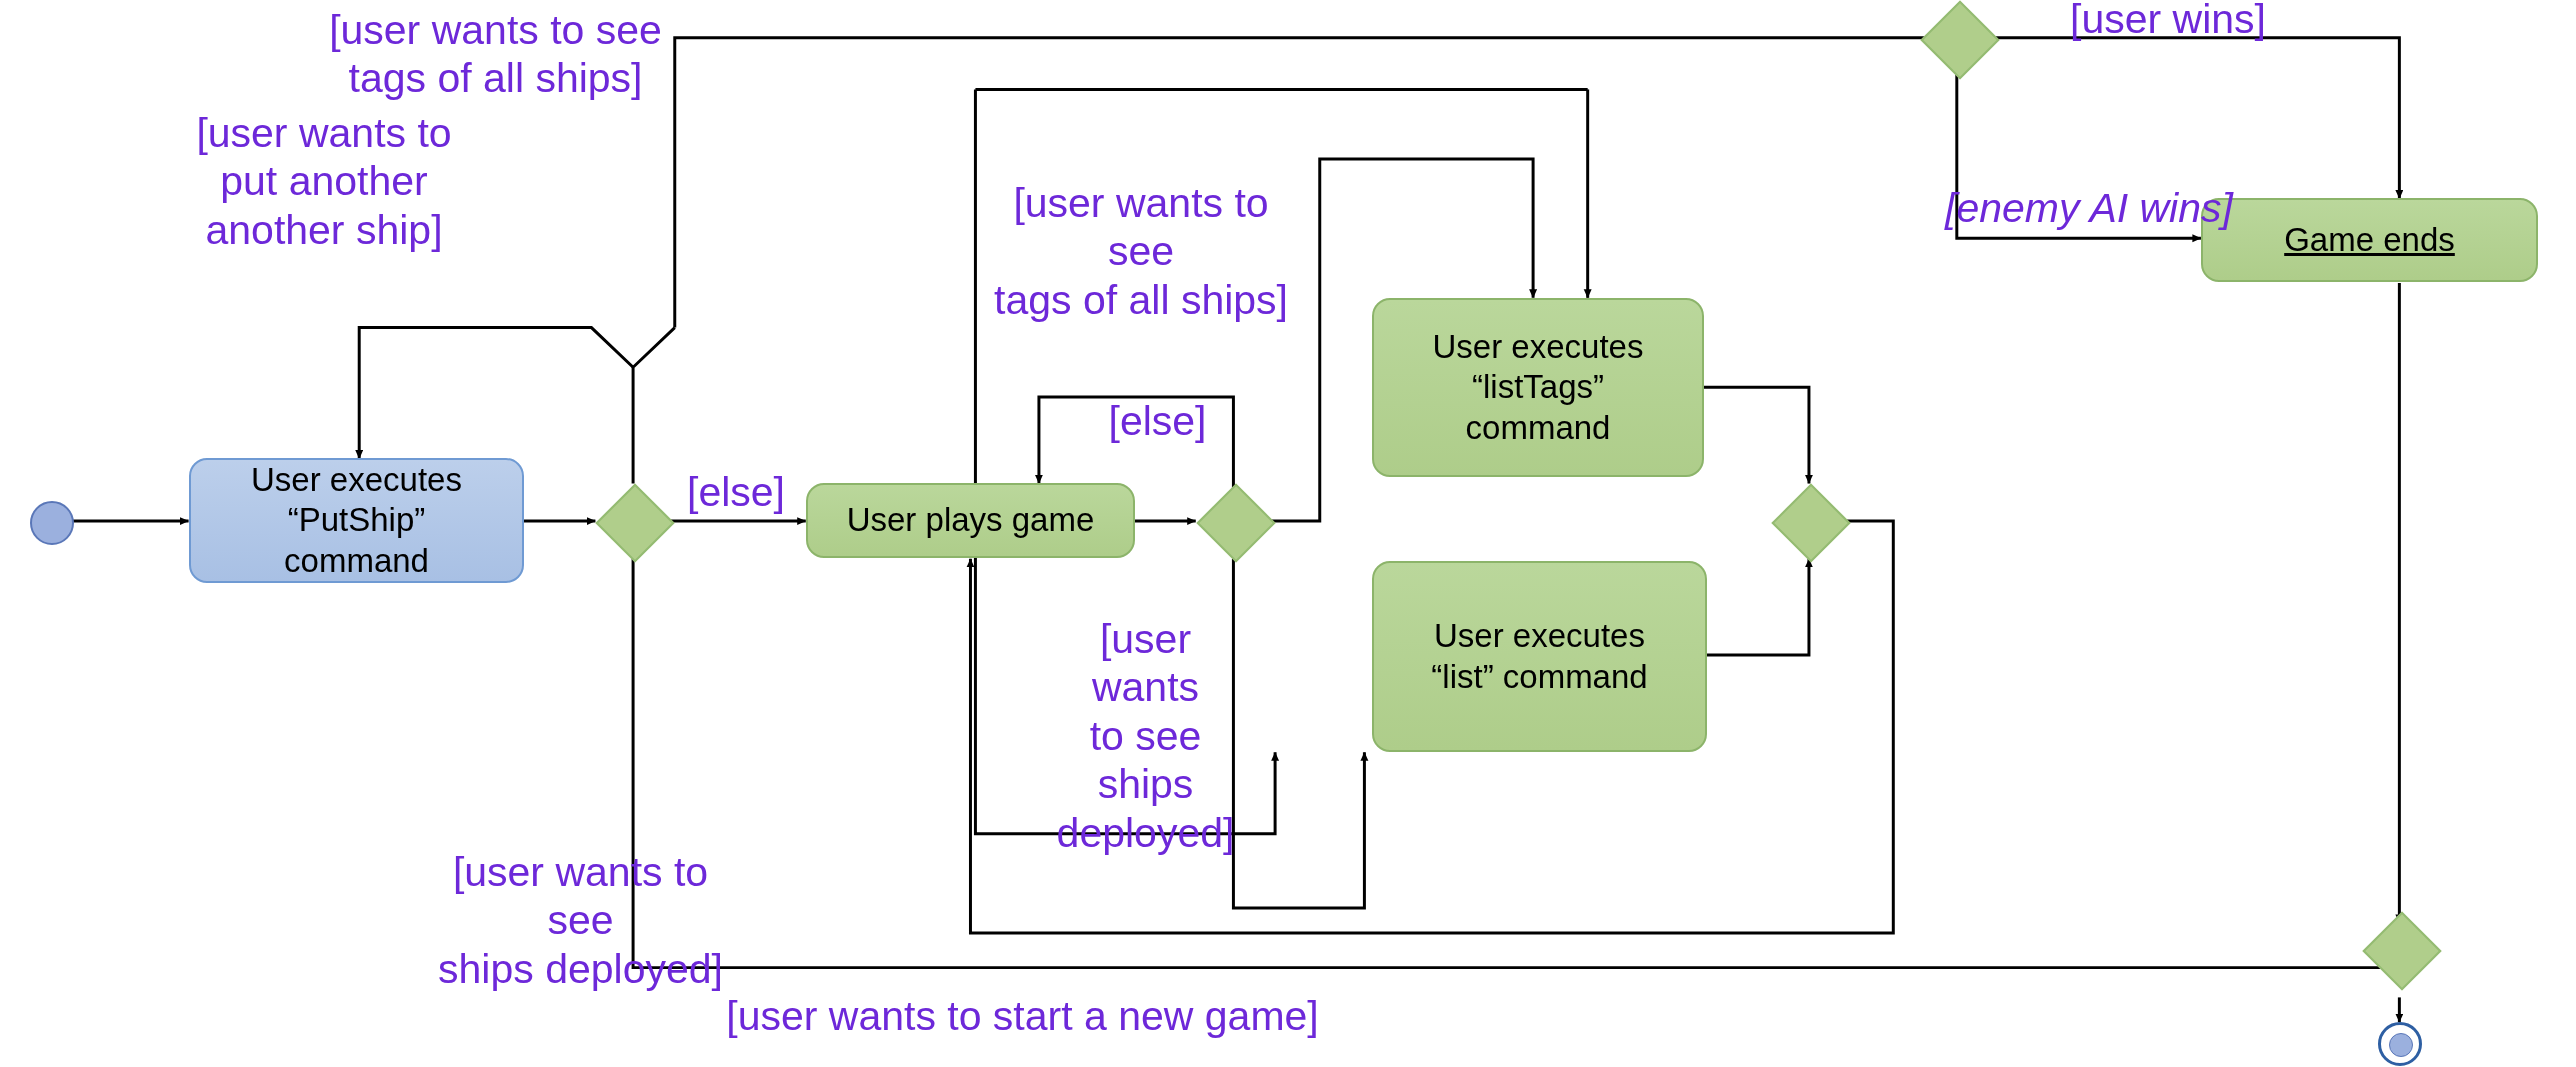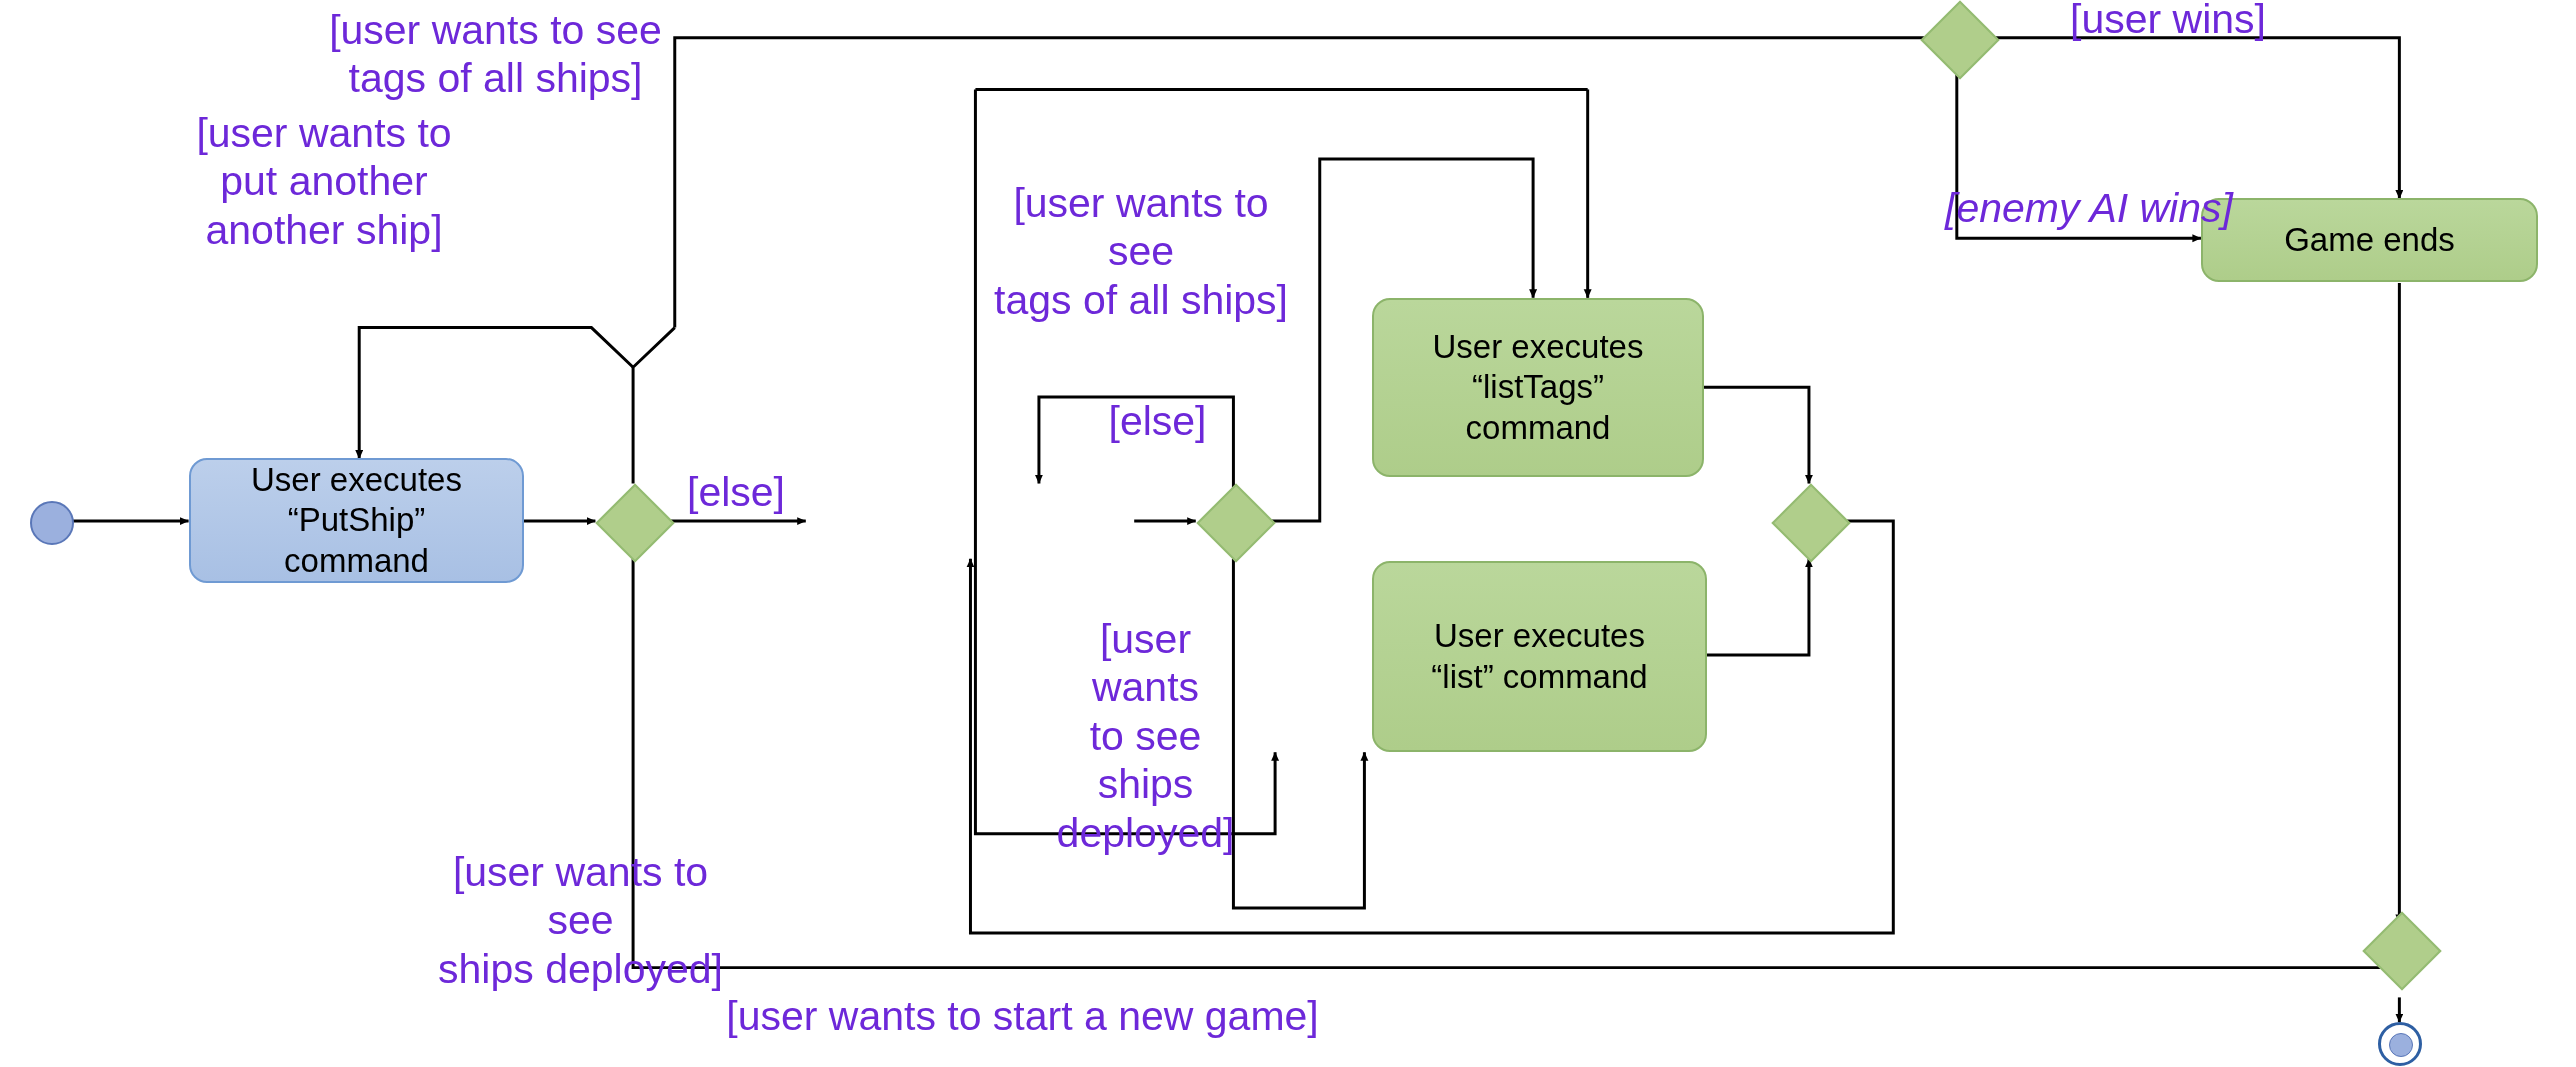--- a/index.html
+++ b/index.html
@@ -137,29 +137,30 @@
 
     </g>
   </svg>
 
   <div class="start-node" style="left:30px; top:501px; width:40px; height:40px;"></div>
 
   <div class="node blue" style="left:189px; top:458px; width:335px; height:125px;">User executes
 “PutShip”
 command</div>
 
+  <div class="node green" style="left:806px; top:483px; width:329px; height:75px;">User plays game</div>
 
   <div class="node green" style="left:1372px; top:298px; width:332px; height:179px;">User executes
 “listTags”
 command</div>
 
   <div class="node green" style="left:1372px; top:561px; width:335px; height:191px;">User executes
 “list” command</div>
 
-  <div class="node green" style="left:2201px; top:198px; width:337px; height:84px;">Game ends</div>
+  <div class="node green" style="left:2201px; top:198px; width:337px; height:84px;text-decoration:underline;">Game ends</div>
 
   <div class="end-outer" style="left:2378px; top:1022px; width:44px; height:44px;">
     <div class="end-inner" style="left:8px; top:8px; width:24px; height:24px;"></div>
   </div>
 
   <div class="diamond" style="left:607px; top:495px; width:52px; height:52px;"></div>
 
   <div class="diamond" style="left:1208px; top:495px; width:52px; height:52px;"></div>
 
   <div class="diamond" style="left:1783px; top:495px; width:52px; height:52px;"></div>

